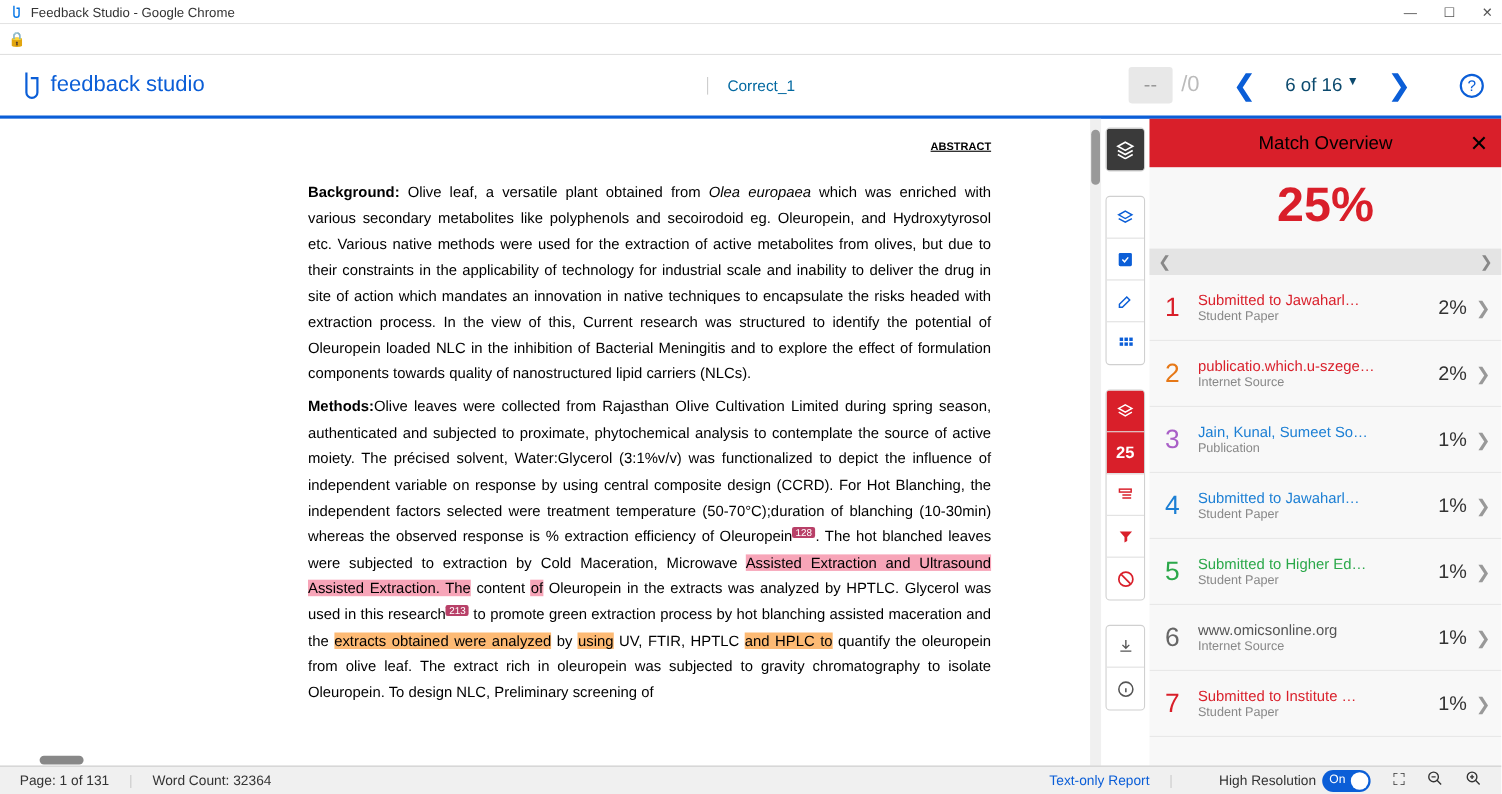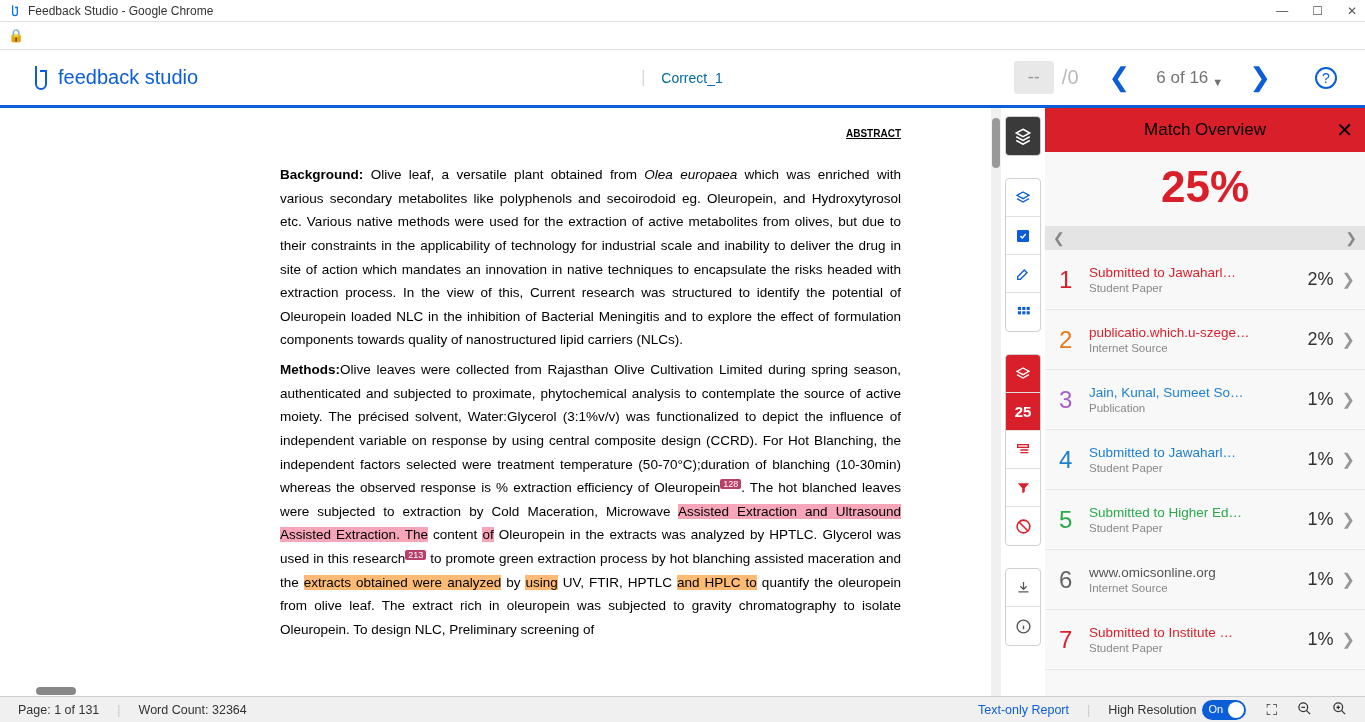--- a/index.html
+++ b/index.html
@@ -2,30 +2,30 @@
 <html><head>
 <meta charset="utf-8">
 <style>
 *{margin:0;padding:0;box-sizing:border-box;font-family:Arial,Helvetica,sans-serif}
 body{width:1365px;height:722px;overflow:hidden;background:#fff;position:relative}
 .title-bar{height:22px;background:#fff;border-bottom:1px solid #e0e0e0;display:flex;align-items:center;padding:0 8px;font-size:12px;color:#333}
 .title-bar .app-icon{width:14px;height:14px;margin-right:6px;color:#0073e6}
 .title-bar .win-ctrl{margin-left:auto;display:flex;gap:24px;color:#555}
 .url-bar{height:28px;background:#fff;border-bottom:1px solid #e0e0e0;display:flex;align-items:center;padding:0 8px;font-size:13px;color:#666}
 .url-bar .lock{margin-right:8px;color:#555}
-.header{height:58px;background:#fff;display:flex;align-items:center;padding:0 28px;border-bottom:3px solid #0b5ed7;position:relative}
+.header{height:58px;background:#fff;display:flex;align-items:center;padding:0 16px;border-bottom:3px solid #0b5ed7;position:relative}
 .logo{display:flex;align-items:center;color:#0b5ed7;font-size:20px;font-weight:400;gap:6px}
 .logo svg{width:24px;height:28px}
 .docname{position:absolute;left:50%;transform:translateX(-50%);font-size:14px;color:#0369a1;border-left:1px solid #ccc;padding-left:18px}
 .score-box{margin-left:auto;display:flex;align-items:center;gap:8px}
 .dash-box{background:#e8e8e8;color:#999;padding:6px 14px;border-radius:3px;font-size:18px}
 .of-zero{font-size:20px;color:#bbb}
 .nav-sec{display:flex;align-items:center;gap:26px;margin-left:30px}
 .nav-arrow{color:#0b5ed7;font-size:26px;cursor:pointer}
-.pager{color:#737373;font-size:17px;display:flex;align-items:flex-end;gap:4px}
+.pager{color:#0c4a6e;font-size:17px;display:flex;align-items:flex-start;gap:4px}
 .help-ic{color:#0b5ed7;width:22px;height:22px;border:2px solid #0b5ed7;border-radius:50%;display:flex;align-items:center;justify-content:center;font-size:14px;margin-left:18px}
 .main{display:flex;height:590px}
 .dark-tab{position:absolute;left:0;top:138px;width:18px;height:48px;background:#1a1a1a;color:#fff;display:flex;align-items:center;justify-content:center;border-radius:0 3px 3px 0;font-size:12px}
 .paper{flex:1;background:#fff;padding:20px 90px 0 280px;overflow:hidden;position:relative;font-family:'Times New Roman',serif}
 .paper h3{text-align:right;font-size:10px;text-decoration:underline;margin-bottom:24px;font-weight:bold}
 .paper p{font-size:13.5px;line-height:1.75;text-align:justify;color:#000;margin-bottom:6px}
 .paper b{font-weight:bold}
 .hl1{background:#f7a5b8}
 .hl2{background:#fdba74}
 .tag{background:#b84068;color:#fff;font-size:9px;padding:0 3px;border-radius:2px;vertical-align:super}
@@ -49,21 +49,21 @@
 .c1{color:#d91f2a}.c2{color:#e67817}.c3{color:#a95fc7}.c4{color:#1c7fd4}.c5{color:#2ba84a}.c6{color:#666}.c7{color:#d91f2a}
 .minfo{flex:1;overflow:hidden}
 .mtitle{font-size:13.5px;white-space:nowrap;overflow:hidden;text-overflow:ellipsis}
 .mtitle.r{color:#d91f2a}.mtitle.b{color:#1c7fd4}.mtitle.g{color:#2ba84a}.mtitle.gr{color:#555}
 .msub{font-size:11.5px;color:#888;margin-top:2px}
 .mpct{font-size:18px;color:#333;margin-right:8px}
 .mar{color:#999;font-size:16px}
 .footer{position:absolute;bottom:0;left:0;right:0;height:26px;background:#f0f0f0;border-top:1px solid #ccc;display:flex;align-items:center;padding:0 18px;font-size:12.5px;color:#333}
 .footer .sep{margin:0 18px;color:#ccc}
 .footer .link{color:#0b5ed7;margin-left:auto;cursor:pointer}
-.toggle{display:inline-flex;align-items:center;gap:6px}
+.toggle{display:inline-flex;align-items:center;margin-left:24px;gap:6px}
 .toggle-sw{width:44px;height:20px;background:#0b5ed7;border-radius:10px;position:relative;display:inline-block}
 .toggle-sw::after{content:'';position:absolute;right:2px;top:2px;width:16px;height:16px;background:#fff;border-radius:50%}
 .toggle-on{position:absolute;left:6px;top:3px;color:#fff;font-size:11px}
 .ficon{margin-left:20px;color:#333;cursor:pointer;font-size:15px}
 .hscroll{position:absolute;bottom:27px;left:36px;width:40px;height:8px;background:#888;border-radius:4px}
 </style>
 </head>
 <body>
 
 <div class="title-bar">

